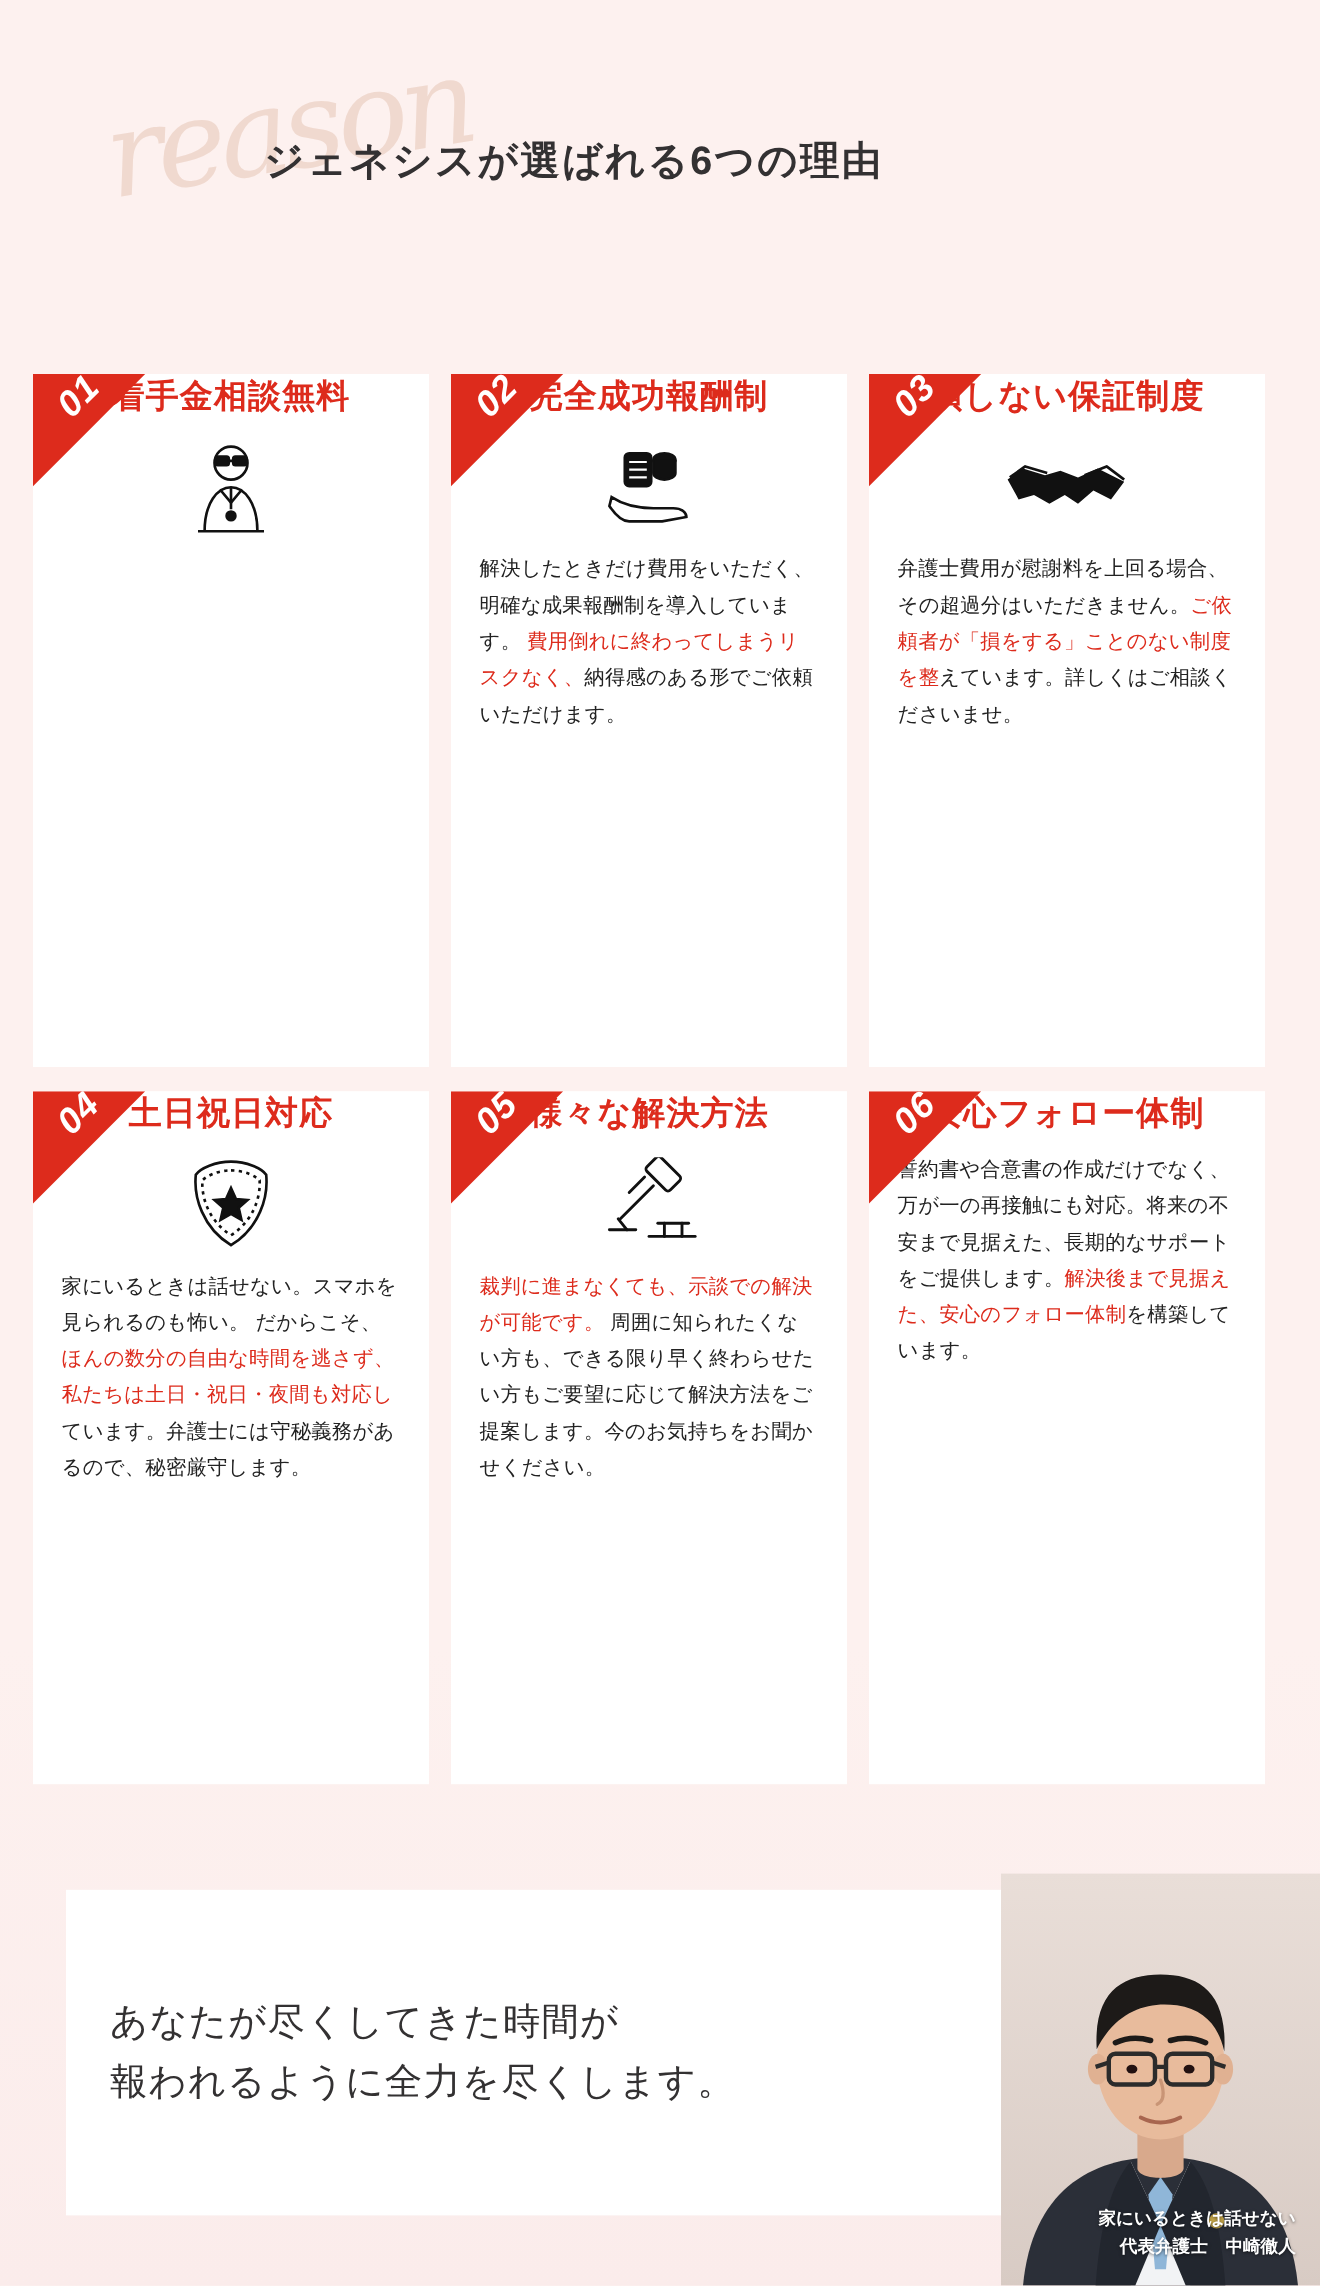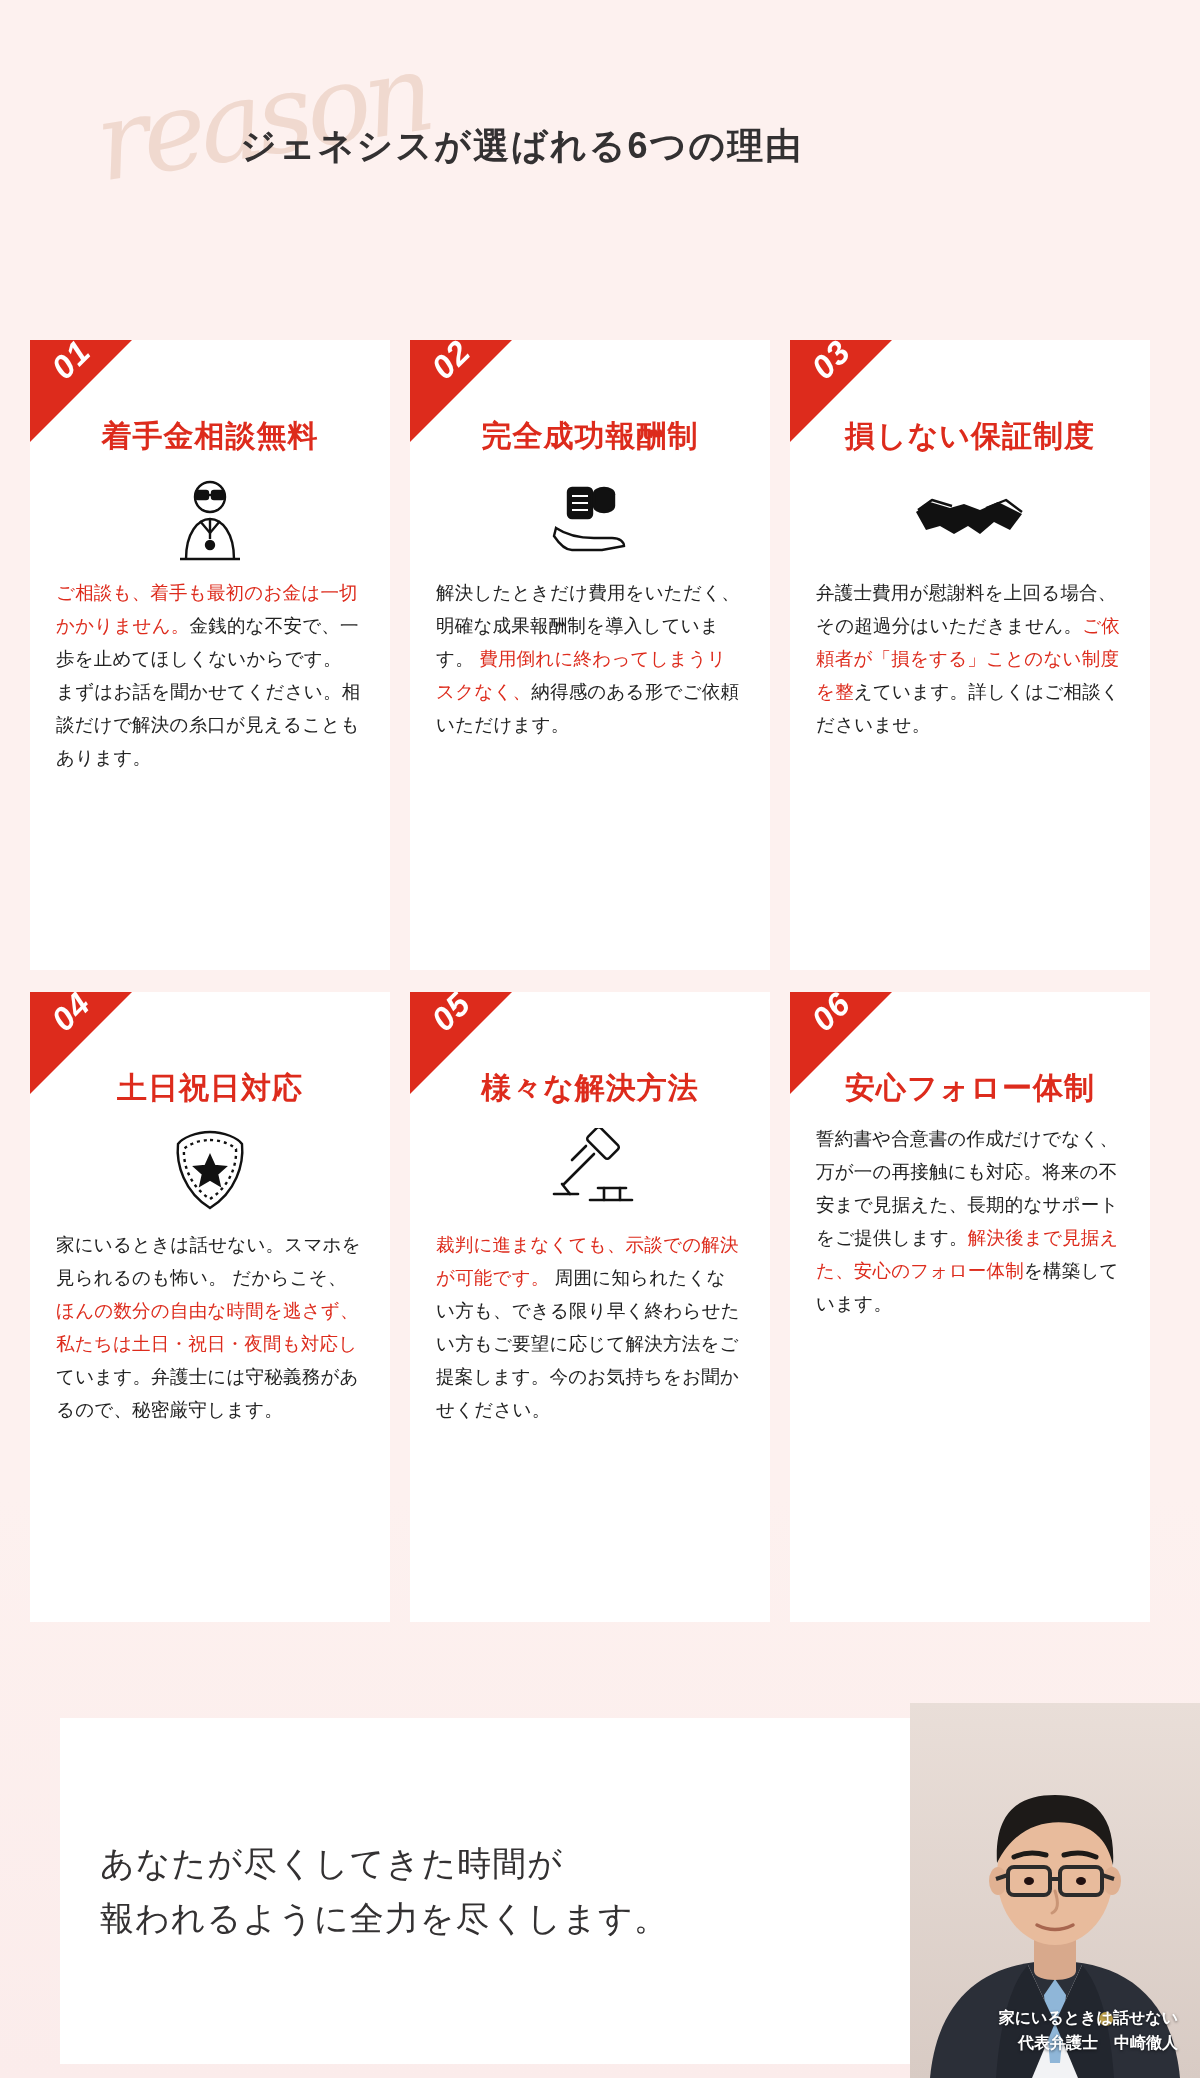--- a/index.html
+++ b/index.html
@@ -82,21 +82,20 @@
     font-size: 33px;
     font-weight: bold;
     font-style: italic;
     color: #ffffff;
     transform: rotate(-45deg);
     transform-origin: left top;
     letter-spacing: 1px;
   }
 
   .card-title {
-    margin-top: 76px;
     text-align: center;
     font-size: 30px;
     font-weight: bold;
     color: #dd2b1c;
     letter-spacing: 1px;
     white-space: nowrap;
   }
   .card-icon {
     height: 90px;
     margin-top: 16px;
@@ -112,21 +111,21 @@
     letter-spacing: 0.2px;
   }
   .card-body .hl { color: #dd2b1c; }
 
   
   .quote-box {
     position: absolute;
     left: 60px;
     top: 1718px;
     width: 860px;
-    height: 346px;
+    height: 296px;
     background: #ffffff;
     display: flex;
     flex-direction: column;
     justify-content: center;
     padding: 0 0 0 40px;
   }
   .quote-line {
     font-size: 34px;
     line-height: 1.62;
     color: #333132;
@@ -177,24 +176,20 @@
           <rect x="30" y="16" width="12" height="8" rx="2" fill="#111"></rect>
           <rect x="46" y="16" width="12" height="8" rx="2" fill="#111"></rect>
           <line x1="42" y1="20" x2="46" y2="20"></line>
           <path d="M20 84 C20 58 32 44 44 44 C56 44 68 58 68 84"></path>
           <path d="M44 44 L44 64"></path>
           <circle cx="44" cy="70" r="4" fill="#111"></circle>
           <path d="M34 46 L44 58 L54 46"></path>
           <line x1="14" y1="84" x2="74" y2="84"></line>
         </svg>
       </div>
-      <div class="card-body">
-        <span class="hl">ご相談も、着手も最初のお金は一切かかりません。</span><span>金銭的な不安で、一歩を止めてほしくないからです。
-まずはお話を聞かせてください。相談だけで解決の糸口が見えることもあります。</span>
-      </div>
     </div>
 
     <div class="card">
       <div class="ribbon"></div>
       <div class="ribbon-num">02</div>
       <div class="card-title">完全成功報酬制</div>
       <div class="card-icon">
         <svg width="96" height="76" viewBox="0 0 96 76" fill="none" stroke="#111" stroke-width="2.4">
           <rect x="26" y="8" width="24" height="30" rx="4" fill="#111"></rect>
           <line x1="30" y1="16" x2="46" y2="16" stroke="#fff" stroke-width="2"></line>

